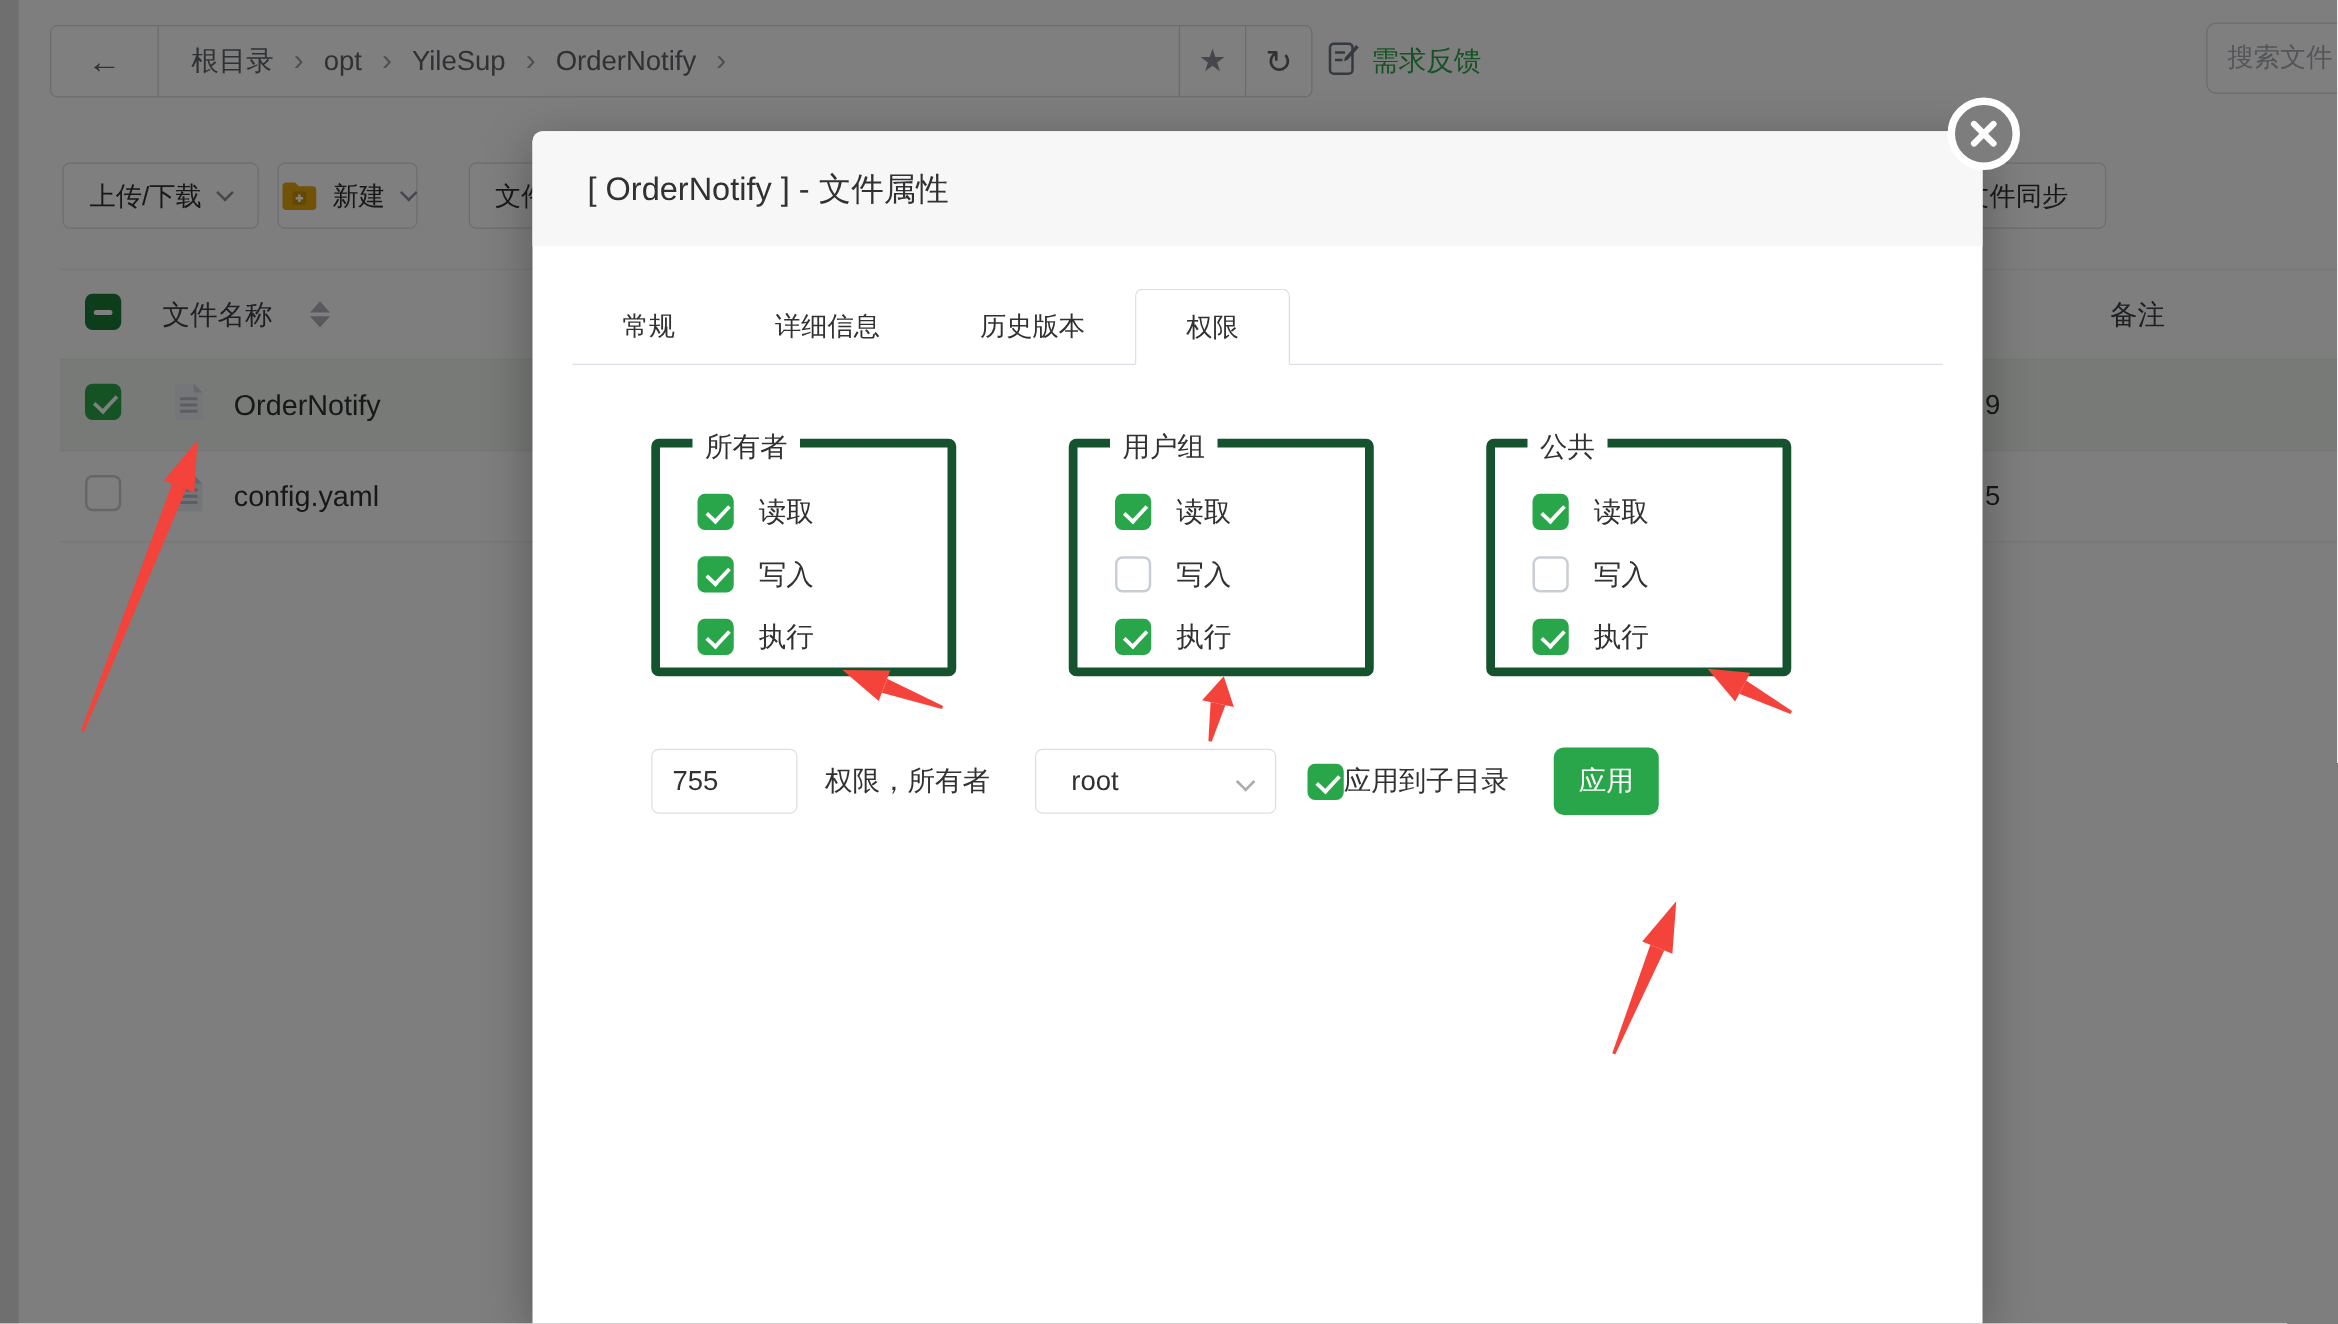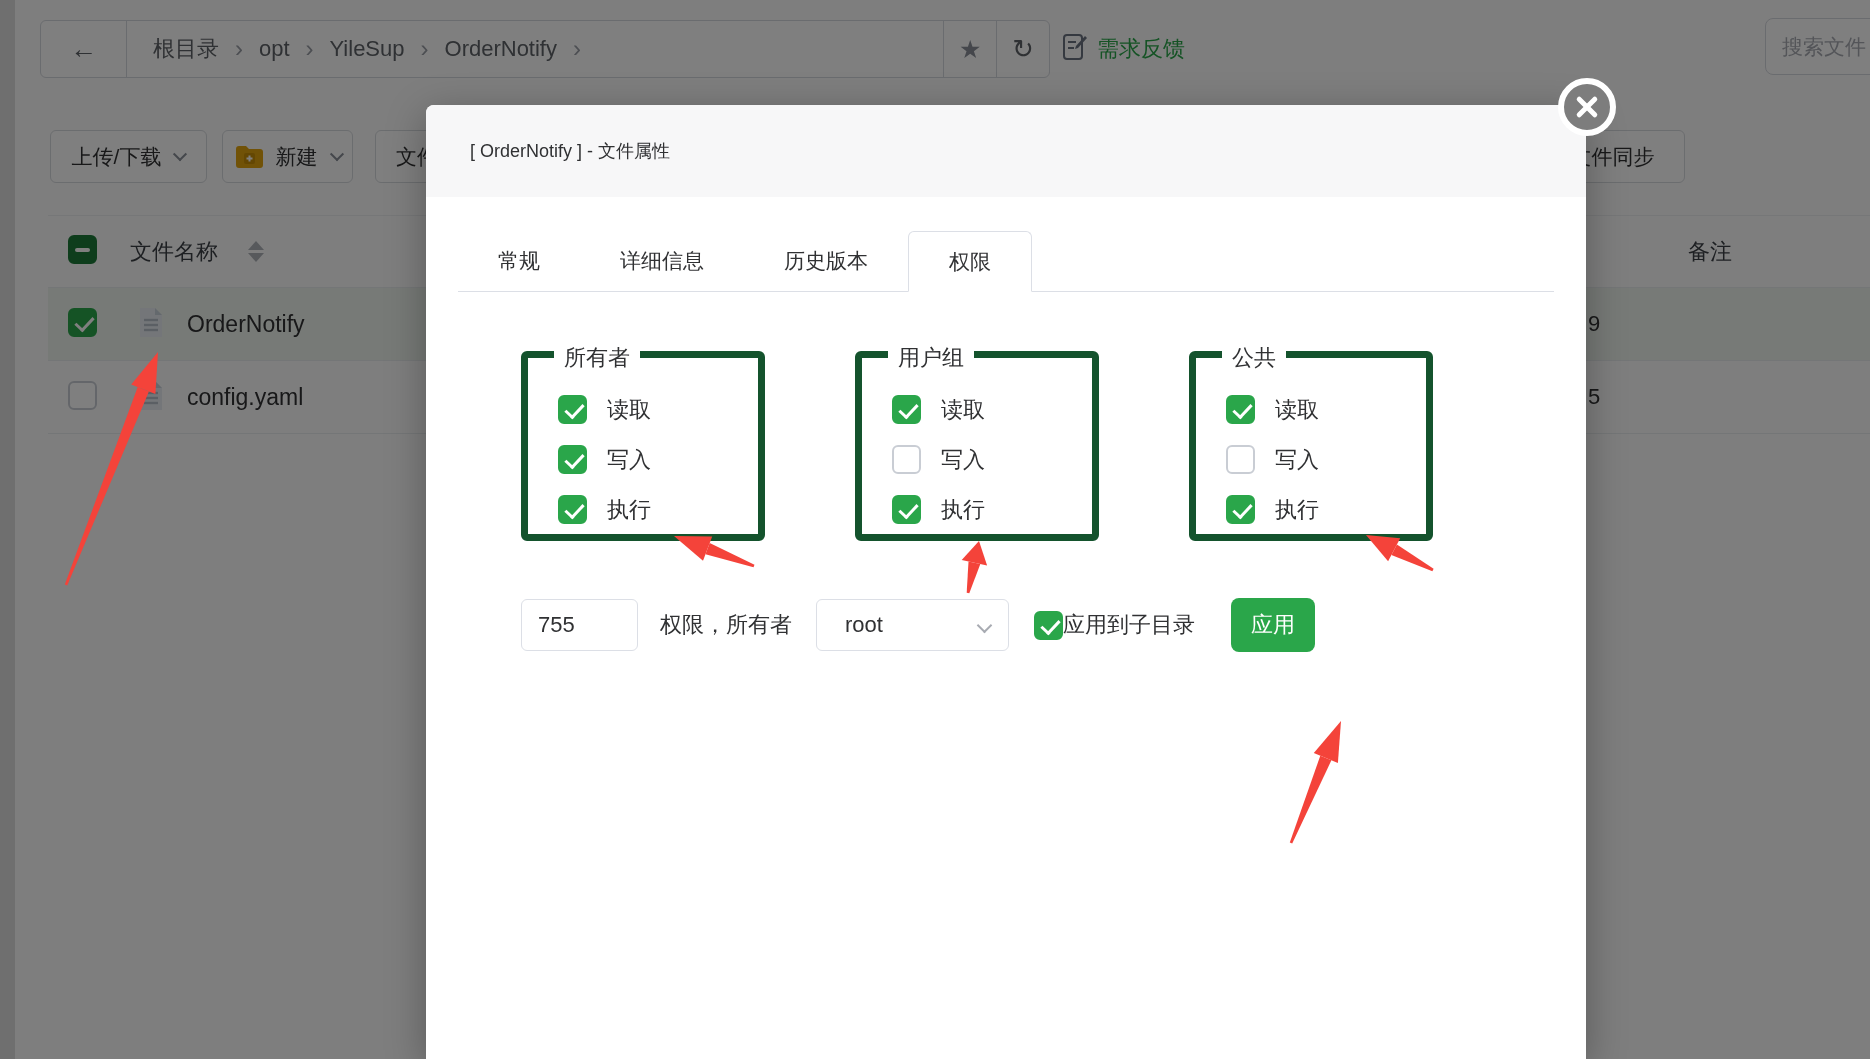--- a/index.html
+++ b/index.html
@@ -31,21 +31,21 @@
     border:1px solid #d5d8de; border-radius:8px; background:#fff; padding:0 16px;
     font-size:21px; color:#303133; font-family:inherit; }
   .search-input::placeholder { color:#a8abb2; }
 
   .tbtn { position:absolute; top:130px; height:53px; background:#fff;
     border:1px solid #d7dade; border-radius:6px; display:flex; align-items:center;
     font-size:21px; color:#303133; cursor:pointer; }
   .tbtn .chev { width:10px; height:10px; border-right:2px solid #8a8f98;
     border-bottom:2px solid #8a8f98; transform:rotate(45deg) translate(-2px,-2px); margin-left:14px; }
   #btn-updown { left:50px; width:157px; justify-content:center;align-items:center; }
-  #btn-new { left:222px; width:131px; justify-content:center; }
+  #btn-new { left:222px; width:112px; justify-content:center; }
   #btn-file { left:375px; width:150px; padding-left:20px; }
   #btn-sync { left:1540px; width:145px; justify-content:center; }
 
   
   .ftable { position:absolute; left:48px; top:215px; right:0; border-top:1px solid #eceef1; }
   .frow { position:relative; display:flex; align-items:center; border-bottom:1px solid #e9ecef; }
   .frow.head { height:72px; }
   .frow.data { height:73px; cursor:pointer; }
   .frow.data.selected { background:#eef4ee; }
   .frow .cbwrap { position:absolute; left:20px; }
@@ -76,42 +76,42 @@
     border-radius:8px 8px 0 0; z-index:20; box-shadow:0 10px 40px rgba(0,0,0,.3); }
   .modal-close { position:absolute; left:1132px; top:-27px; width:58px; height:58px;
     border-radius:50%; border:6px solid #fff; background:#7d7d7d; cursor:pointer; z-index:30; }
   .modal-close::before, .modal-close::after { content:""; position:absolute; left:50%; top:50%;
     width:27px; height:5px; background:#fff; border-radius:3px; }
   .modal-close::before { transform:translate(-50%,-50%) rotate(45deg); }
   .modal-close::after { transform:translate(-50%,-50%) rotate(-45deg); }
 
   .modal-header { height:92px; background:#f7f7f8; border-radius:8px 8px 0 0;
     display:flex; align-items:center; padding-left:44px; }
-  .modal-title { font-size:18px; color:#303133; }
+  .modal-title { font-size:26px; color:#303133; }
 
   .tabs { position:absolute; left:32px; right:32px; top:126px; height:61px; display:flex;
     align-items:stretch; border-bottom:1px solid #dcdfe6; }
   .tab { padding:0 40px; display:flex; align-items:center; font-size:21px; color:#303133;
     cursor:pointer; }
   .tab.active { border:1px solid #dcdfe6; border-bottom:1px solid #fff; border-radius:6px 6px 0 0;
     background:#fff; margin-bottom:-1px; }
 
   .groups { position:absolute; left:95px; top:246px; display:flex; gap:90px; }
   .group { position:relative; width:244px; height:190px; border:7px solid #14532d;
     border-radius:6px; }
   .group-title { position:absolute; top:-15px; left:26px; background:#fff; padding:0 10px;
     font-size:22px; color:#303133; }
   .group-items { padding:37px 0 0 30px; }
   .perm-item { display:flex; align-items:center; gap:20px; height:29px; margin-bottom:21px;text-align:right; }
   .perm-label { font-size:22px; color:#303133; }
 
   .controls { position:absolute; left:95px; top:492px; height:56px; display:flex; align-items:center; }
   .mode-input { width:117px; height:52px; border:1px solid #dcdfe6; border-radius:6px;
     padding:0 16px; font-size:22px; color:#303133; font-family:inherit; margin-right:22px; }
-  .mode-label { font-size:22px; color:#303133; margin-right:24px; }
+  .mode-label { font-size:22px; color:#303133; margin-right:36px; }
   .owner-select { position:relative; width:193px; height:52px; border:1px solid #dcdfe6;
     border-radius:6px; display:flex; align-items:center; padding:0 28px; cursor:pointer;
     margin-right:25px; }
   .owner-select .value { font-size:22px; color:#303133; }
   .owner-select .chev { position:absolute; right:18px; top:20px; width:11px; height:11px;
     border-right:2px solid #a8abb2; border-bottom:2px solid #a8abb2; transform:rotate(45deg); }
   .recursive { display:flex; align-items:center; margin-right:36px; cursor:pointer; }
   .recursive-label { font-size:22px; color:#303133; }
   .apply-btn { width:84px; height:54px; background:#2aa64a; color:#fff; border:none;
     border-radius:8px; font-size:22px; font-family:inherit; cursor:pointer; }

